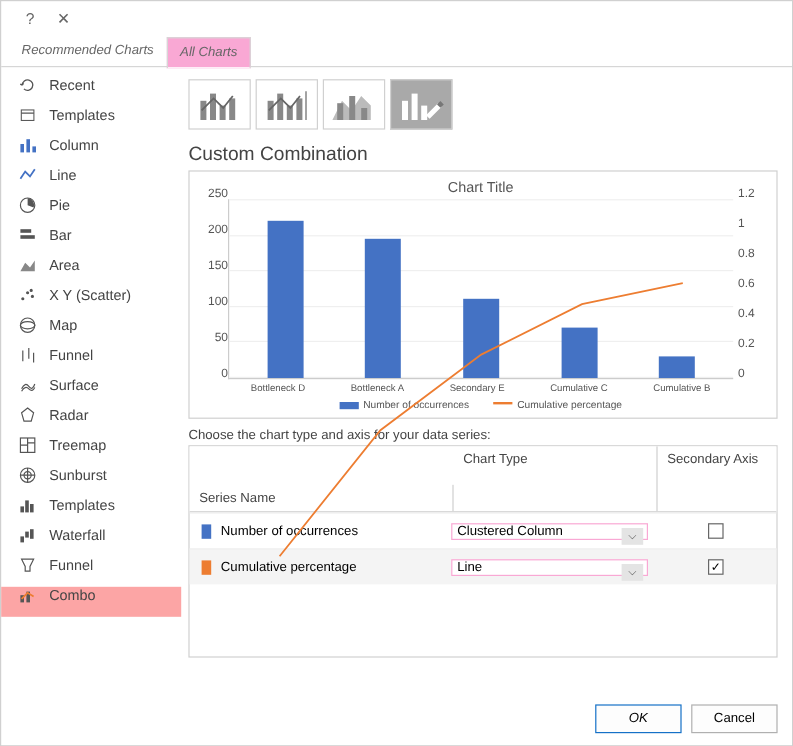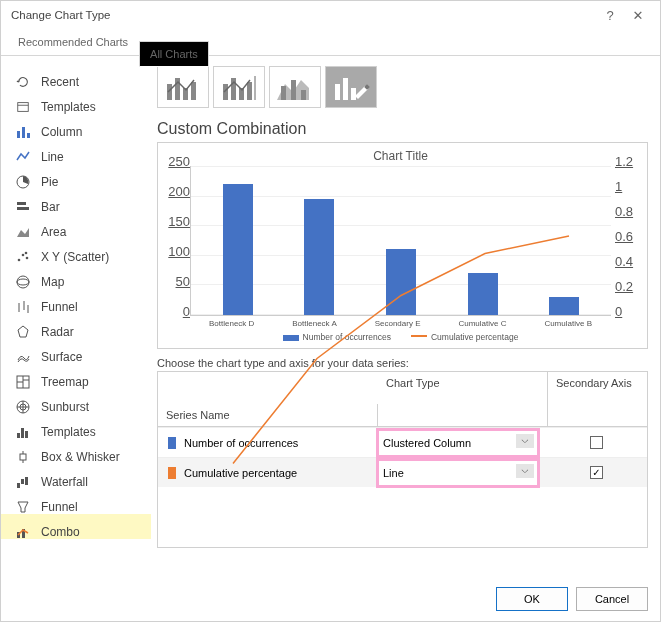--- a/index.html
+++ b/index.html
@@ -1,38 +1,38 @@
 <!DOCTYPE html>
 <html><head>
 <meta charset="utf-8">
 <style>
 * { box-sizing: border-box; margin: 0; padding: 0; font-family: "Segoe UI", Tahoma, sans-serif; }
 body { background: #fff; width: 661px; height: 622px; overflow: hidden; }
 .dialog { width: 661px; height: 622px; border: 1px solid #d0d0d0; display: flex; flex-direction: column; }
 .titlebar { height: 28px; display: flex; align-items: center; padding: 0 8px 0 10px; }
 .titlebar .title { flex: 1; font-size: 11.5px; color: #444; }
 .titlebar .tb-btn { width: 28px; height: 24px; display: flex; align-items: center; justify-content: center; font-size: 13px; color: #666; cursor: pointer; }
-.tabs-row { border-bottom: 1px solid #d6d6d6; padding-left: 6px; }
+.tabs-row { border-bottom: 1px solid #d6d6d6; padding-left: 6px; font-style: italic; }
 .tabs { display: flex; }
 .tab { font-size: 11px; padding: 6px 10px; border: 1px solid transparent; color: #666; cursor: pointer; border-bottom: none; }
-.tab.active { border-color: #d6d6d6; border-bottom: 1px solid #fff; position: relative; top: 12px; background: #000000; }
+.tab.active { border-color: #d6d6d6; border-bottom: 1px solid #fff; position: relative; top: 2px; background: #f9a8d4; }
 .body { flex: 1; display: flex; }
 .sidebar { width: 150px; padding-top: 8px; }
-.sidebar-item { display: flex; align-items: flex-end; height: 25px; padding: 0 8px 0 12px; font-size: 12px; color: #444; cursor: pointer; }
-.sidebar-item.selected { background: #fef9c3; }
+.sidebar-item { display: flex; align-items: flex-start; height: 25px; padding: 0 8px 0 12px; font-size: 12px; color: #444; cursor: pointer; }
+.sidebar-item.selected { background: #fca5a5; }
 .sidebar-item .icon { width: 20px; display: flex; align-items: center; justify-content: center; margin-right: 8px; color: #555; }
 .main { flex: 1; padding: 10px 12px 0 6px; }
 .preset-row { display: flex; gap: 4px; margin-bottom: 12px; }
 .preset { width: 52px; height: 42px; border: 1px solid #d0d0d0; display: flex; align-items: center; justify-content: center; cursor: pointer; }
 .preset.selected { background: #a9a9a9; }
 .heading { font-size: 16px; color: #444; margin-bottom: 4px; }
 .chart-box { border: 1px solid #d0d0d0; padding: 6px 8px 6px 4px; margin-bottom: 8px; }
 .chart-title { text-align: center; font-size: 12px; color: #555; margin-bottom: 3px; }
 .chart-area { display: flex; }
-.y-axis { width: 28px; display: flex; flex-direction: column; justify-content: space-between; align-items: flex-end; font-size: 13px; color: #555; text-decoration: underline; }
+.y-axis { width: 28px; display: flex; flex-direction: column; justify-content: space-between; align-items: flex-end; font-size: 10px; color: #555; }
 .yl{height:0; line-height:0; position:relative; top:-4px;}
 .bars-wrap { flex: 1; position: relative; border-left: 1px solid #ccc; border-bottom: 1px solid #ccc; }
 .gridlines { position: absolute; inset: 0; display: flex; flex-direction: column; justify-content: space-between; }
 .gl { border-top: 1px solid #efefef; height: 0; }
 .bars { position: absolute; inset: 0; display: flex; justify-content: space-around; align-items: flex-end; padding: 0 6px; }
 .bar { width: 30px; background: #4472c4; }
 .line-svg { position: absolute; inset: 0; }
 .y-axis.right { width: 28px; align-items: flex-start; padding-left: 4px; }
 .x-axis { display: flex; justify-content: space-around; font-size: 8px; color: #555; margin-top: 3px; margin-left: 28px; margin-right: 28px; }
 .legend { display: flex; justify-content: center; gap: 20px; font-size: 8.5px; color: #555; margin-top: 4px; }
@@ -42,34 +42,33 @@
 .series-header { display:flex; background:#fff; border-bottom:1px solid #d0d0d0;}
 .sh-col { padding:5px 8px; color:#444;}
 .sh-name { width: 220px; border-right:1px solid #d0d0d0;margin-top:32px;}
 .sh-type { width: 170px; border-right:1px solid #d0d0d0;}
 .sh-axis { flex:1; }
 .series-row { display:flex; align-items:center; height: 30px; border-top:1px solid #eee; }
 .series-row.alt { background:#f4f4f4; }
 .series-row .swatch { width:8px; height:12px; margin: 0 8px 0 10px;}
 .series-row .sname { flex: 0 0 192px; }
 .series-row .stype { flex: 0 0 170px; padding-right:6px;}
-.series-row .stype .combo { border:3px solid #f9a8d4; background:#fff; height:14px; display:flex; align-items:center; padding: 12px 4px; position: relative; cursor:pointer;}
+.series-row .stype .combo { border:1px solid #f9a8d4; background:#fff; height:14px; display:flex; align-items:center; padding: 0 4px; position: relative; cursor:pointer;}
 .combo .caret { position:absolute; right:3px; top:3px; width:18px; height:14px; background:#e4e4e4; display:flex; align-items:center; justify-content:center; font-size:9px; color:#555;}
 .series-row .saxis { flex:1; display:flex; justify-content:center;}
 .cbox { width:13px; height:13px; border:1px solid #666; display:flex; align-items:center; justify-content:center; font-size:10px; cursor:pointer; background:#fff;}
 .footer { display:flex; justify-content:flex-end; gap:8px; padding:10px 12px; }
 .btn { width: 72px; height:24px; font-size:11px; border:1px solid #b0b0b0; background:#fdfdfd; cursor:pointer;}
-.btn.primary { border-color:#1571c7;}
+.btn.primary { border-color:#1571c7;font-style:italic;}
 </style>
 </head>
 <body>
 
 <div class="dialog">
   <div class="titlebar">
-    <div class="title">Change Chart Type</div>
     <div class="tb-btn">?</div>
     <div class="tb-btn">✕</div>
   </div>
   <div class="tabs-row">
     <div class="tabs">
       <div class="tab">Recommended Charts</div>
       <div class="tab active">All Charts</div>
     </div>
   </div>
   <div class="body">
@@ -161,33 +160,33 @@
               <line x1="3" y1="3" x2="3" y2="12"></line>
               <line x1="8" y1="1" x2="8" y2="10"></line>
               <line x1="12" y1="5" x2="12" y2="13"></line>
             </svg>
           </span>
           <span>Funnel</span>
         </div>
         <div class="sidebar-item">
           <span class="icon">
             <svg width="14" height="14" fill="none" stroke="#555">
-              <polygon points="7,1 12,5 10,12 4,12 2,5"></polygon>
-            </svg>
-          </span>
-          <span>Radar</span>
-        </div>
-        <div class="sidebar-item">
-          <span class="icon">
-            <svg width="14" height="14" fill="none" stroke="#555">
               <path d="M2 10 Q5 4 8 8 T13 6"></path>
               <path d="M2 12 Q5 7 8 10 T13 9"></path>
             </svg>
           </span>
           <span>Surface</span>
+        </div>
+        <div class="sidebar-item">
+          <span class="icon">
+            <svg width="14" height="14" fill="none" stroke="#555">
+              <polygon points="7,1 12,5 10,12 4,12 2,5"></polygon>
+            </svg>
+          </span>
+          <span>Radar</span>
         </div>
         <div class="sidebar-item">
           <span class="icon">
             <svg width="14" height="14" fill="none" stroke="#555">
               <rect x="1" y="1" width="12" height="12"></rect>
               <line x1="7" y1="1" x2="7" y2="13"></line>
               <line x1="1" y1="7" x2="7" y2="7"></line>
               <line x1="7" y1="5" x2="13" y2="5"></line>
             </svg>
           </span>
@@ -206,30 +205,20 @@
         </div>
         <div class="sidebar-item">
           <span class="icon">
             <svg width="14" height="14" fill="#555">
               <rect x="1" y="8" width="3" height="5"></rect>
               <rect x="5" y="3" width="3" height="10"></rect>
               <rect x="9" y="6" width="3" height="7"></rect>
             </svg>
           </span>
           <span>Templates</span>
-        </div>
-        <div class="sidebar-item">
-          <span class="icon">
-            <svg width="14" height="14" fill="none" stroke="#555">
-              <rect x="4" y="4" width="6" height="6"></rect>
-              <line x1="7" y1="1" x2="7" y2="4"></line>
-              <line x1="7" y1="10" x2="7" y2="13"></line>
-            </svg>
-          </span>
-          <span>Box &amp; Whisker</span>
         </div>
         <div class="sidebar-item">
           <span class="icon">
             <svg width="14" height="14" fill="#555">
               <rect x="1" y="8" width="3" height="5"></rect>
               <rect x="5" y="4" width="3" height="5"></rect>
               <rect x="9" y="2" width="3" height="8"></rect>
             </svg>
           </span>
           <span>Waterfall</span>

